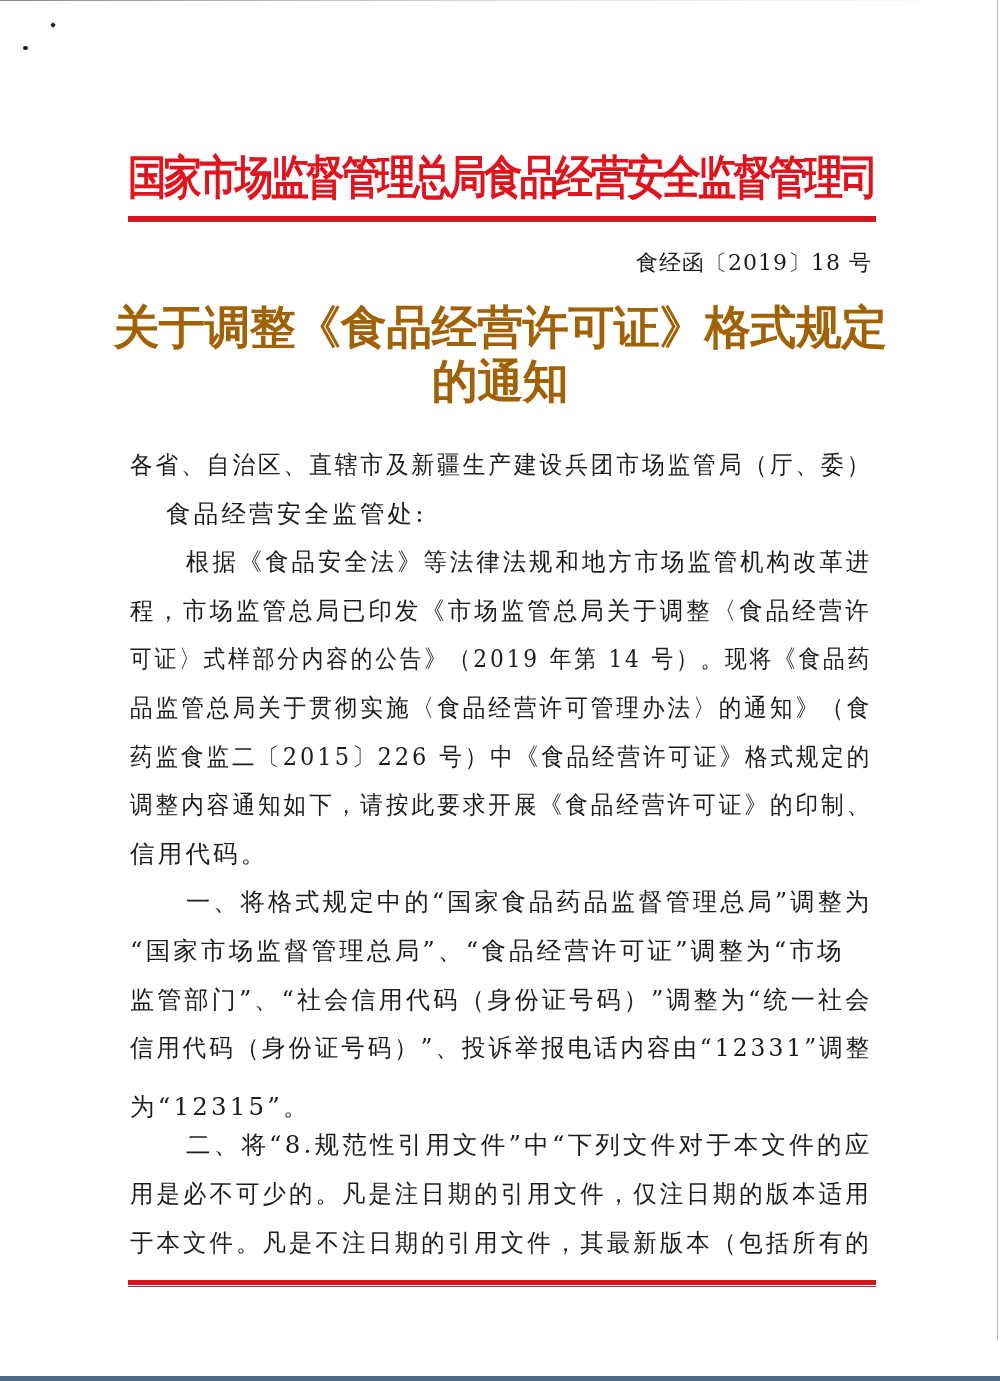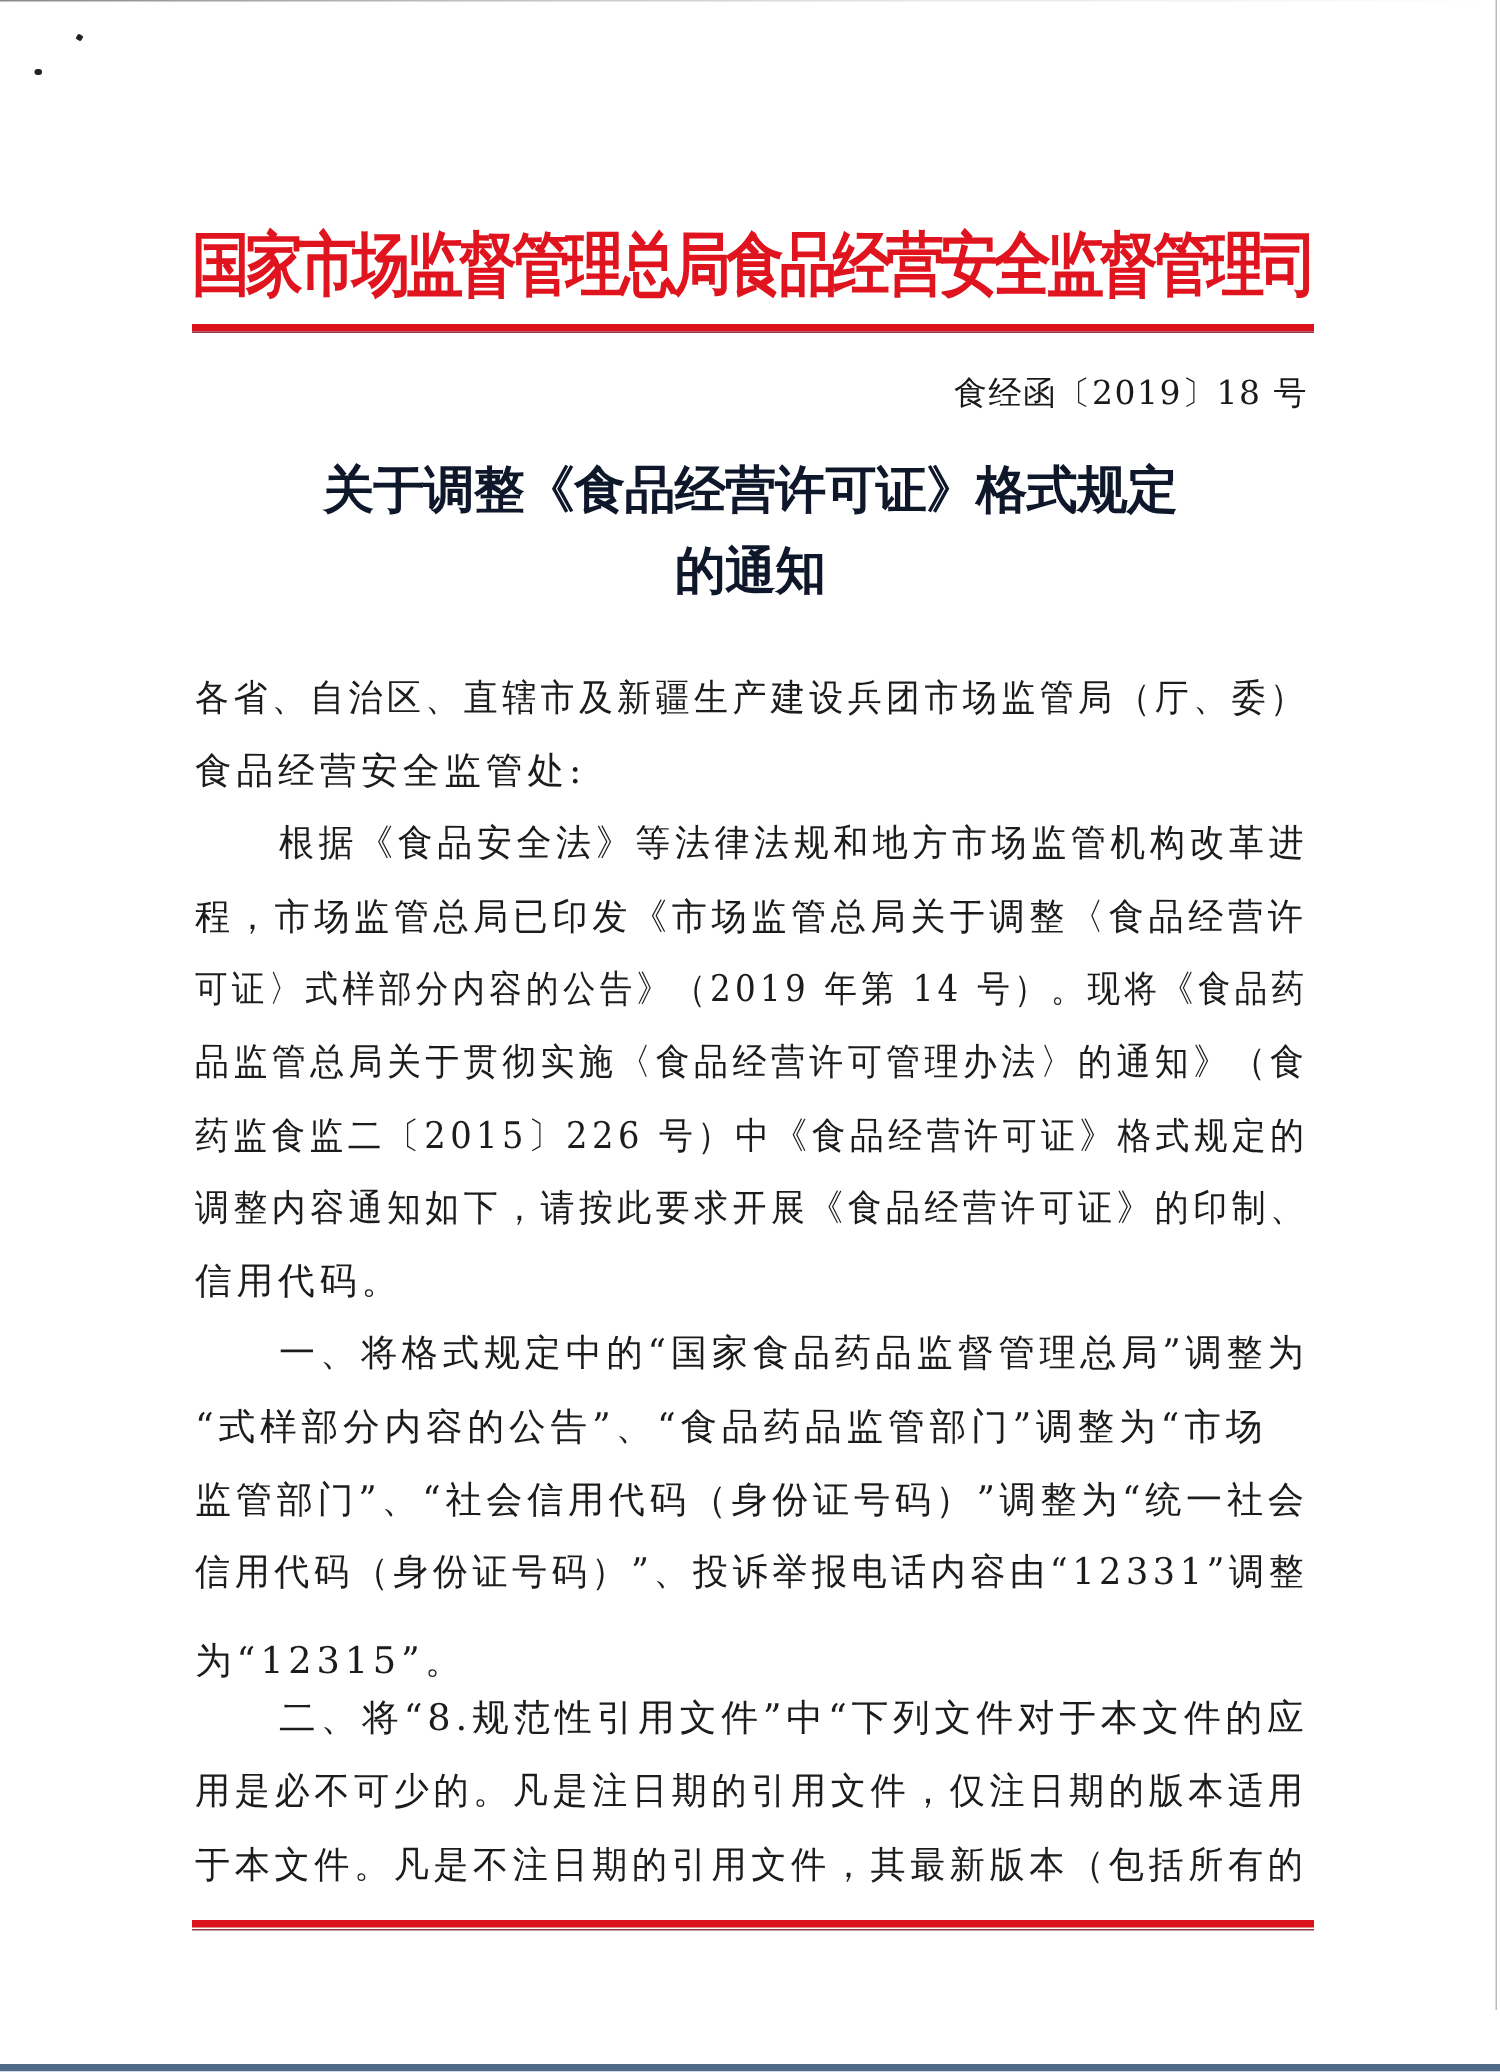--- a/index.html
+++ b/index.html
@@ -62,23 +62,23 @@
     font-size: 22px;
     line-height: 34px;
     letter-spacing: 1px;
     white-space: nowrap;
   }
   .title {
     position: absolute;
     left: 0; width: 1000px;
     text-align: center;
     font-weight: bold;
-    font-size: 34px;
+    font-size: 46px;
     line-height: 50px;
-    color: #0f172a;
+    color: #a16207;
     white-space: nowrap;
     letter-spacing: -0.5px;
   }
   .title.l1 { top: 302px; }
   .title.l2 { top: 356px; }
 
   .body-line {
     position: absolute;
     left: 130px;
     width: 742px;
@@ -102,30 +102,30 @@
 <div class="red-rule top"></div>
 <div class="red-rule-shadow top"></div>
 
 <div class="doc-number">食经函〔2019〕18 号</div>
 
 <div class="title l1">关于调整《食品经营许可证》格式规定</div>
 <div class="title l2">的通知</div>
 
 <div id="body-text">
     <div class="body-line" style="top: 448px; transform-origin: left top; transform: scaleX(0.924035);">各省、自治区、直辖市及新疆生产建设兵团市场监管局（厅、委）</div>
-    <div class="body-line" style="top: 496.6px;">食品经营安全监管处:</div>
+    <div class="body-line" style="top: 496.6px; margin-left: 36px;">食品经营安全监管处:</div>
     <div class="body-line indent" style="top: 545.2px; transform-origin: left top; transform: scaleX(0.952778);">根据《食品安全法》等法律法规和地方市场监管机构改革进</div>
     <div class="body-line" style="top: 593.8px; transform-origin: left top; transform: scaleX(0.956186);">程，市场监管总局已印发《市场监管总局关于调整〈食品经营许</div>
     <div class="body-line" style="top: 642.4px; transform-origin: left top; transform: scaleX(0.885442);">可证〉式样部分内容的公告》（2019 年第 14 号）。现将《食品药</div>
     <div class="body-line" style="top: 691px; transform-origin: left top; transform: scaleX(0.924035);">品监管总局关于贯彻实施〈食品经营许可管理办法〉的通知》（食</div>
     <div class="body-line" style="top: 739.6px; transform-origin: left top; transform: scaleX(0.919455);">药监食监二〔2015〕226 号）中《食品经营许可证》格式规定的</div>
     <div class="body-line" style="top: 788.2px; transform-origin: left top; transform: scaleX(0.924035);">调整内容通知如下，请按此要求开展《食品经营许可证》的印制、</div>
     <div class="body-line" style="top: 836.8px;">信用代码。</div>
     <div class="body-line indent" style="top: 885.4px; transform-origin: left top; transform: scaleX(0.985632);">一、将格式规定中的“国家食品药品监督管理总局”调整为</div>
-    <div class="body-line" style="top: 934px; transform-origin: left top; transform: scaleX(0.998654);">“式样部分内容的公告”、“食品药品监管部门”调整为“市场</div>
+    <div class="body-line" style="top: 934px; transform-origin: left top; transform: scaleX(0.998654);">“国家市场监督管理总局”、“食品经营许可证”调整为“市场</div>
     <div class="body-line" style="top: 982.6px; transform-origin: left top; transform: scaleX(0.982781);">监管部门”、“社会信用代码（身份证号码）”调整为“统一社会</div>
     <div class="body-line" style="top: 1031.2px; transform-origin: left top; transform: scaleX(0.953728);">信用代码（身份证号码）”、投诉举报电话内容由“12331”调整</div>
     <div class="body-line" style="top: 1090px;">为“12315”。</div>
     <div class="body-line indent" style="top: 1128.4px; transform-origin: left top; transform: scaleX(1);">二、将“8.规范性引用文件”中“下列文件对于本文件的应</div>
     <div class="body-line" style="top: 1177px; transform-origin: left top; transform: scaleX(0.956186);">用是必不可少的。凡是注日期的引用文件，仅注日期的版本适用</div>
     <div class="body-line" style="top: 1225.6px; transform-origin: left top; transform: scaleX(0.956186);">于本文件。凡是不注日期的引用文件，其最新版本（包括所有的</div>
   </div>
 
 <div class="red-rule bottom"></div>
 <div class="red-rule-shadow bottom"></div>

